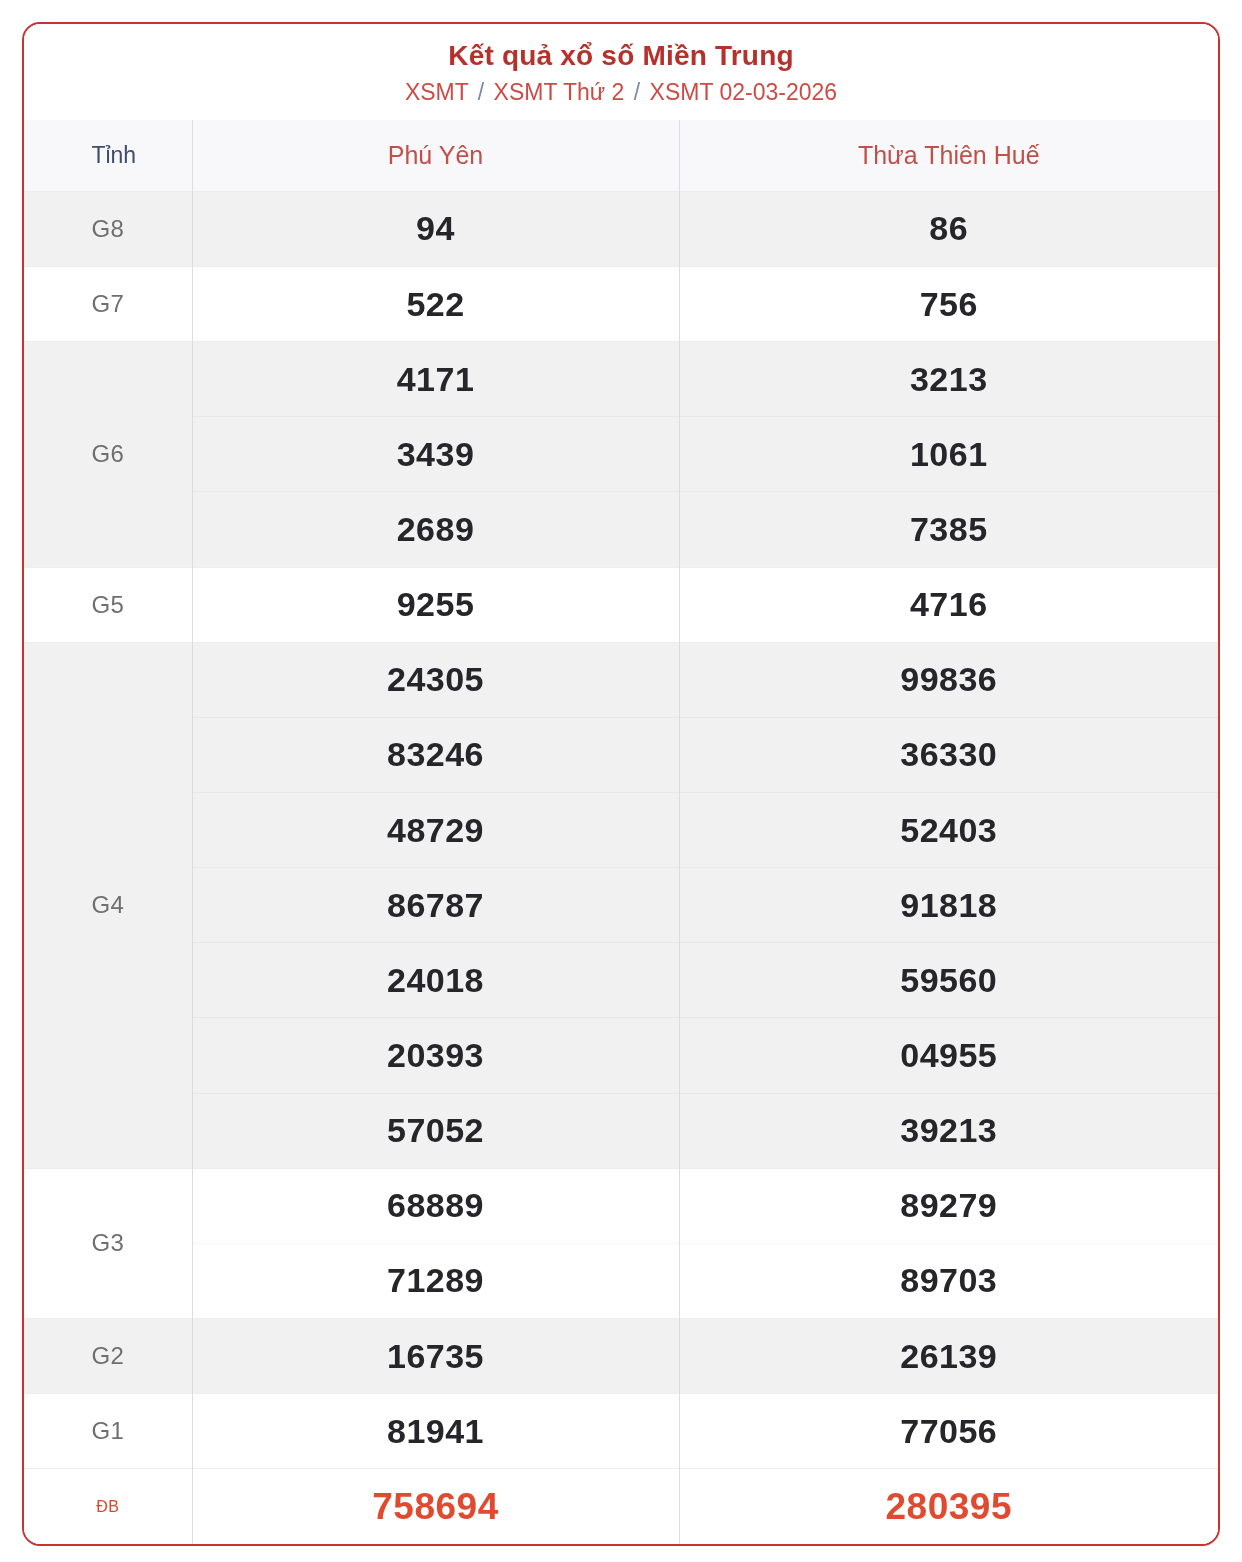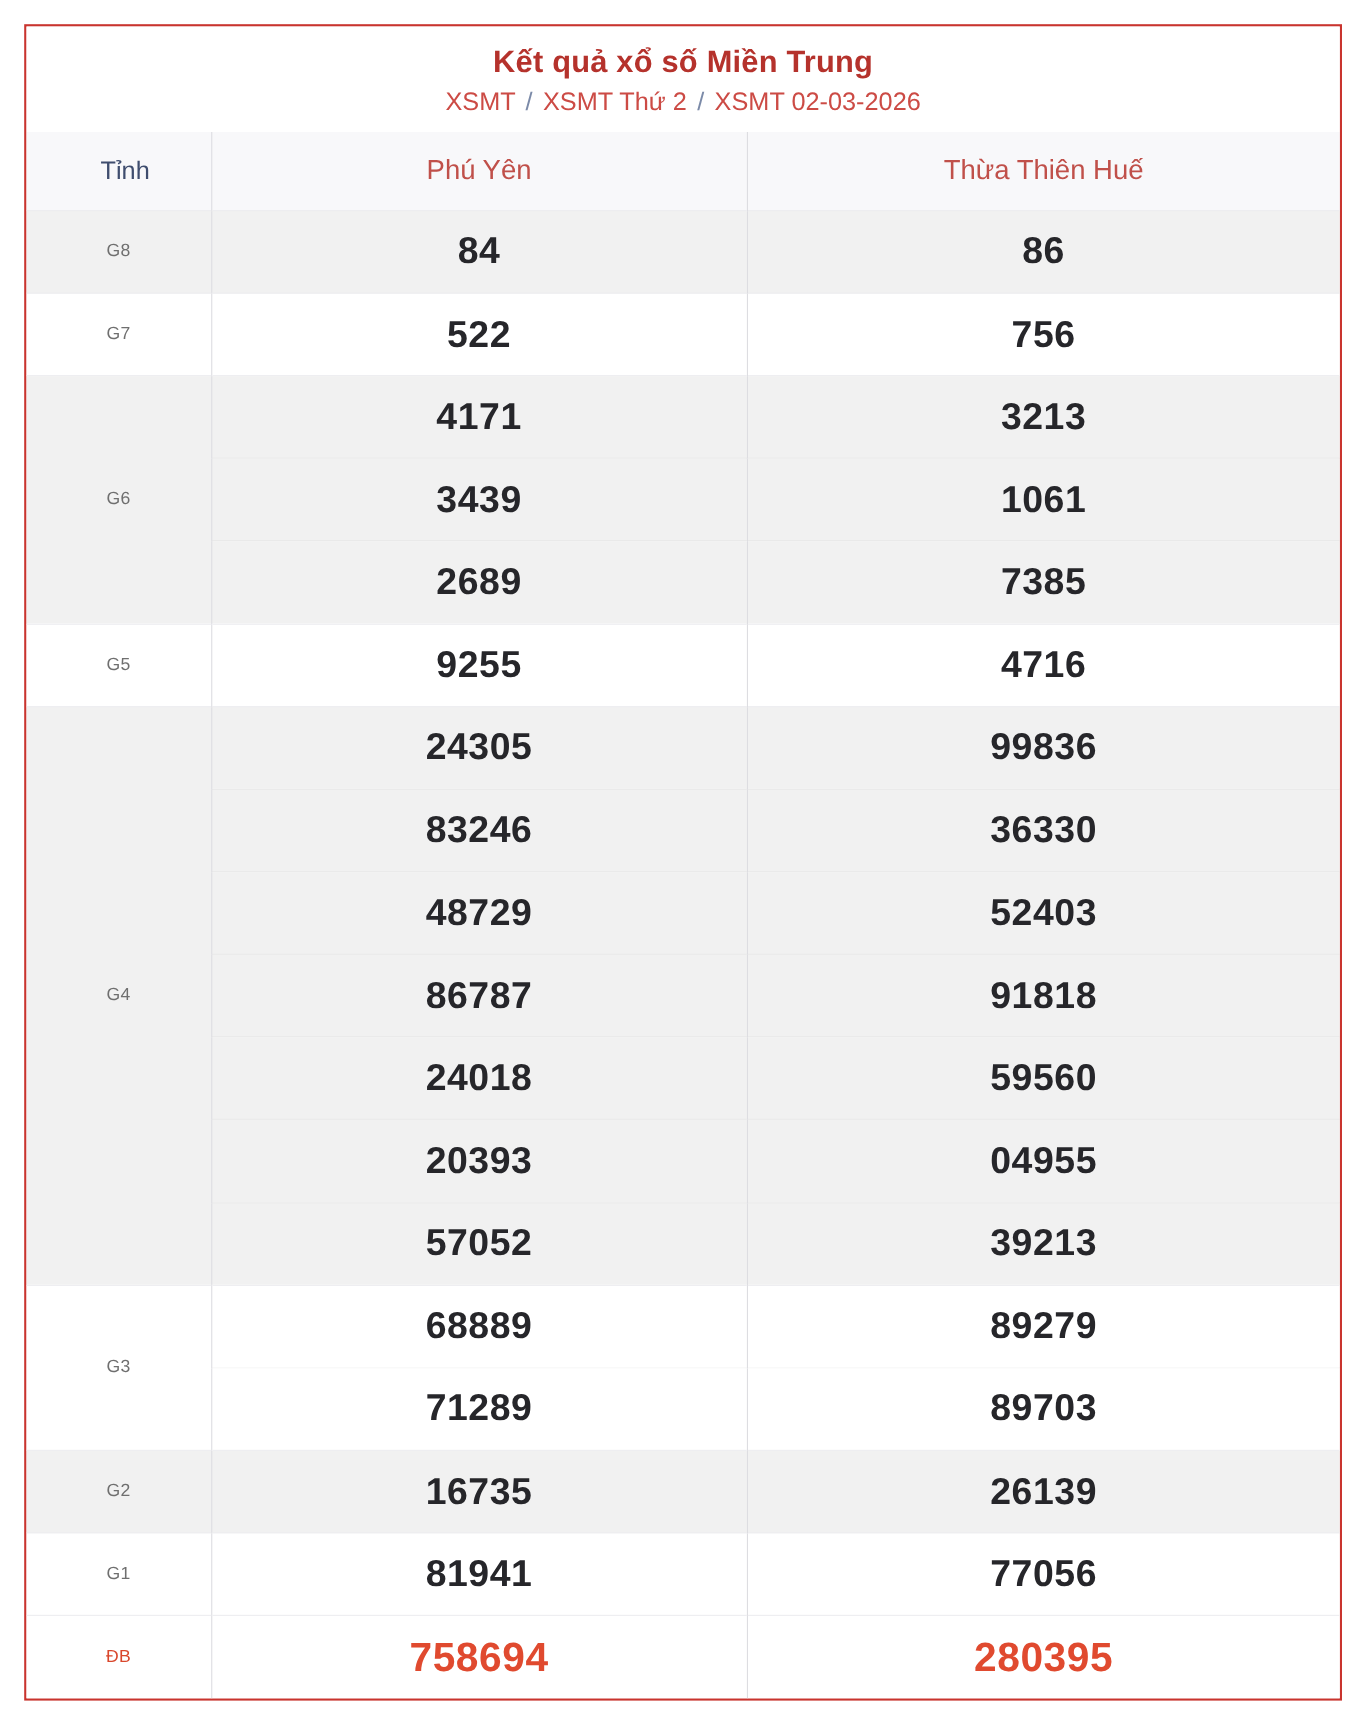--- a/index.html
+++ b/index.html
@@ -19,21 +19,21 @@
     height: 1562px;
     box-sizing: border-box;
     padding: 22px 22px 16px 22px;
   }
 
   .result-card {
     box-sizing: border-box;
     width: 1198px;
     height: 1524px;
     border: 2px solid #c9342e;
-    border-radius: 0;
+    border-radius: 18px;
     background: #ffffff;
     overflow: hidden;
     display: flex;
     flex-direction: column;
   }
 
   
   .card-header {
     box-sizing: border-box;
     padding: 14px 10px 12px 10px;
@@ -90,21 +90,21 @@
     padding-left: 12px;
   }
   thead th.th-prov {
     font-size: 25px;
     color: #c0504a;
     border-left: 1px solid #dddde1;
   }
 
   tbody td.cell-label {
     text-align: center;
-    font-size: 16px;
+    font-size: 24px;
     color: #6f6f6f;
     letter-spacing: 0.3px;
   }
   tbody td.cell-num {
     text-align: center;
     font-size: 34px;
     font-weight: bold;
     color: #26262a;
     border-left: 1px solid #dddde1;
     letter-spacing: 0.5px;
@@ -155,21 +155,21 @@
       <thead>
         <tr>
           <th class="th-label">Tỉnh</th>
           <th class="th-prov">Phú Yên</th>
           <th class="th-prov">Thừa Thiên Huế</th>
         </tr>
       </thead>
       <tbody id="results-body">
           <tr class="row-shaded group-start" style="height: 74.7222px;">
             <td class="cell-label" rowspan="1">G8</td>
-            <td class="cell-num">84</td>
+            <td class="cell-num">94</td>
             <td class="cell-num">86</td>
           </tr>
           <tr class="row-plain group-start" style="height: 74.7222px;">
             <td class="cell-label" rowspan="1">G7</td>
             <td class="cell-num">522</td>
             <td class="cell-num">756</td>
           </tr>
           <tr class="row-shaded group-start" style="height: 74.7222px;">
             <td class="cell-label" rowspan="3">G6</td>
             <td class="cell-num">4171</td>

